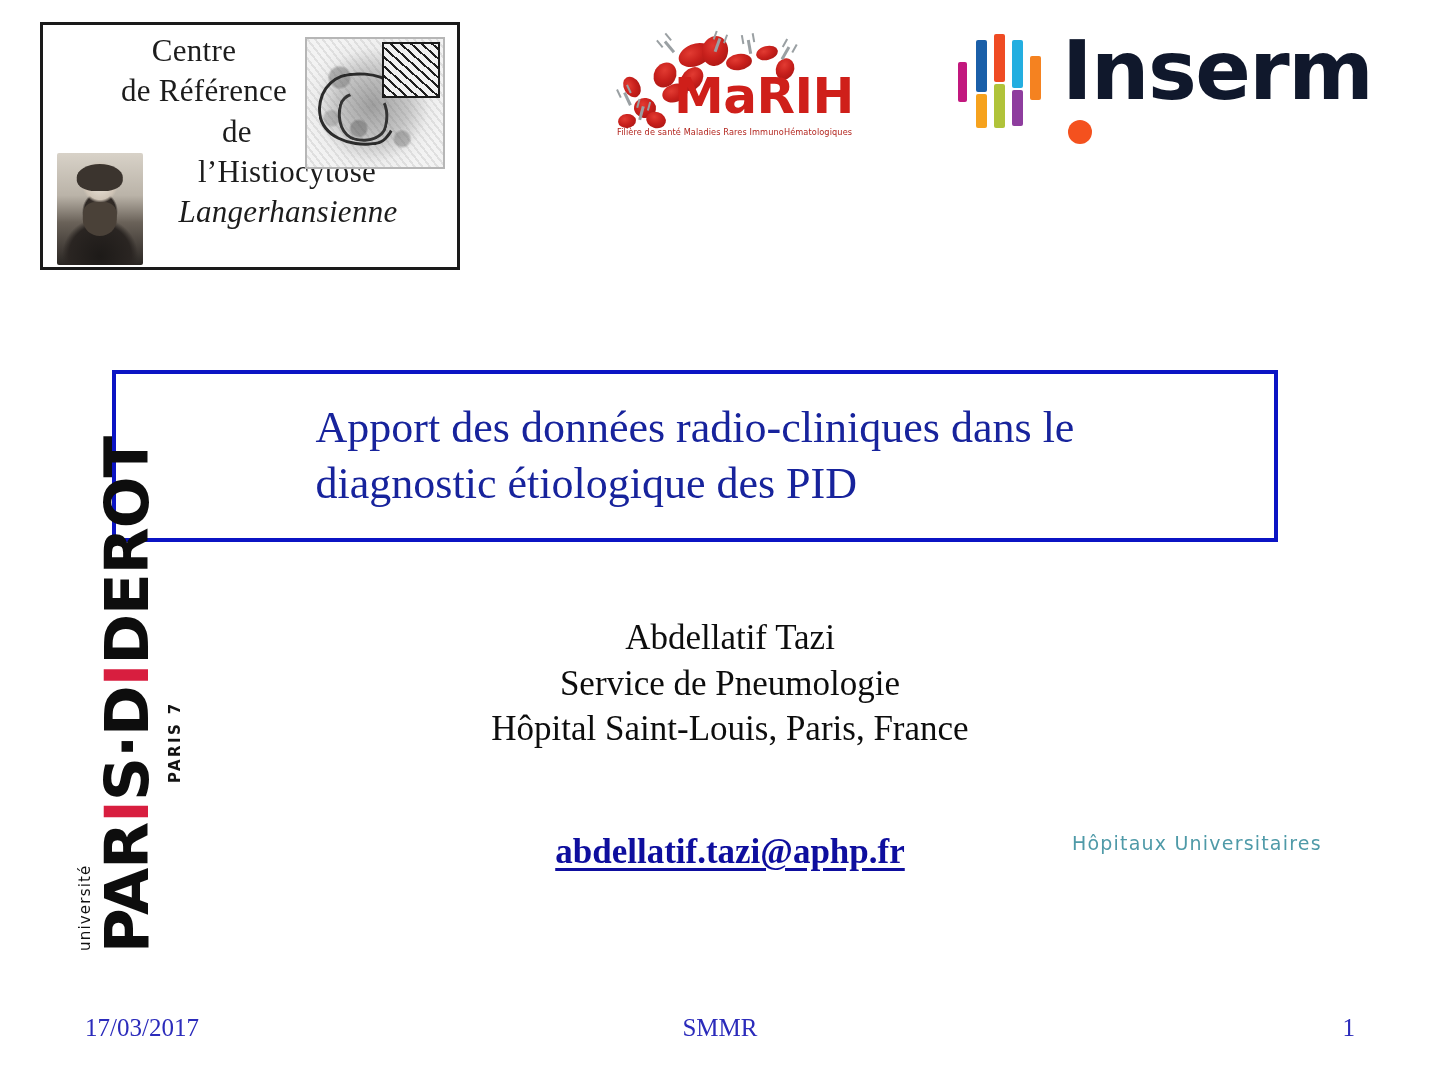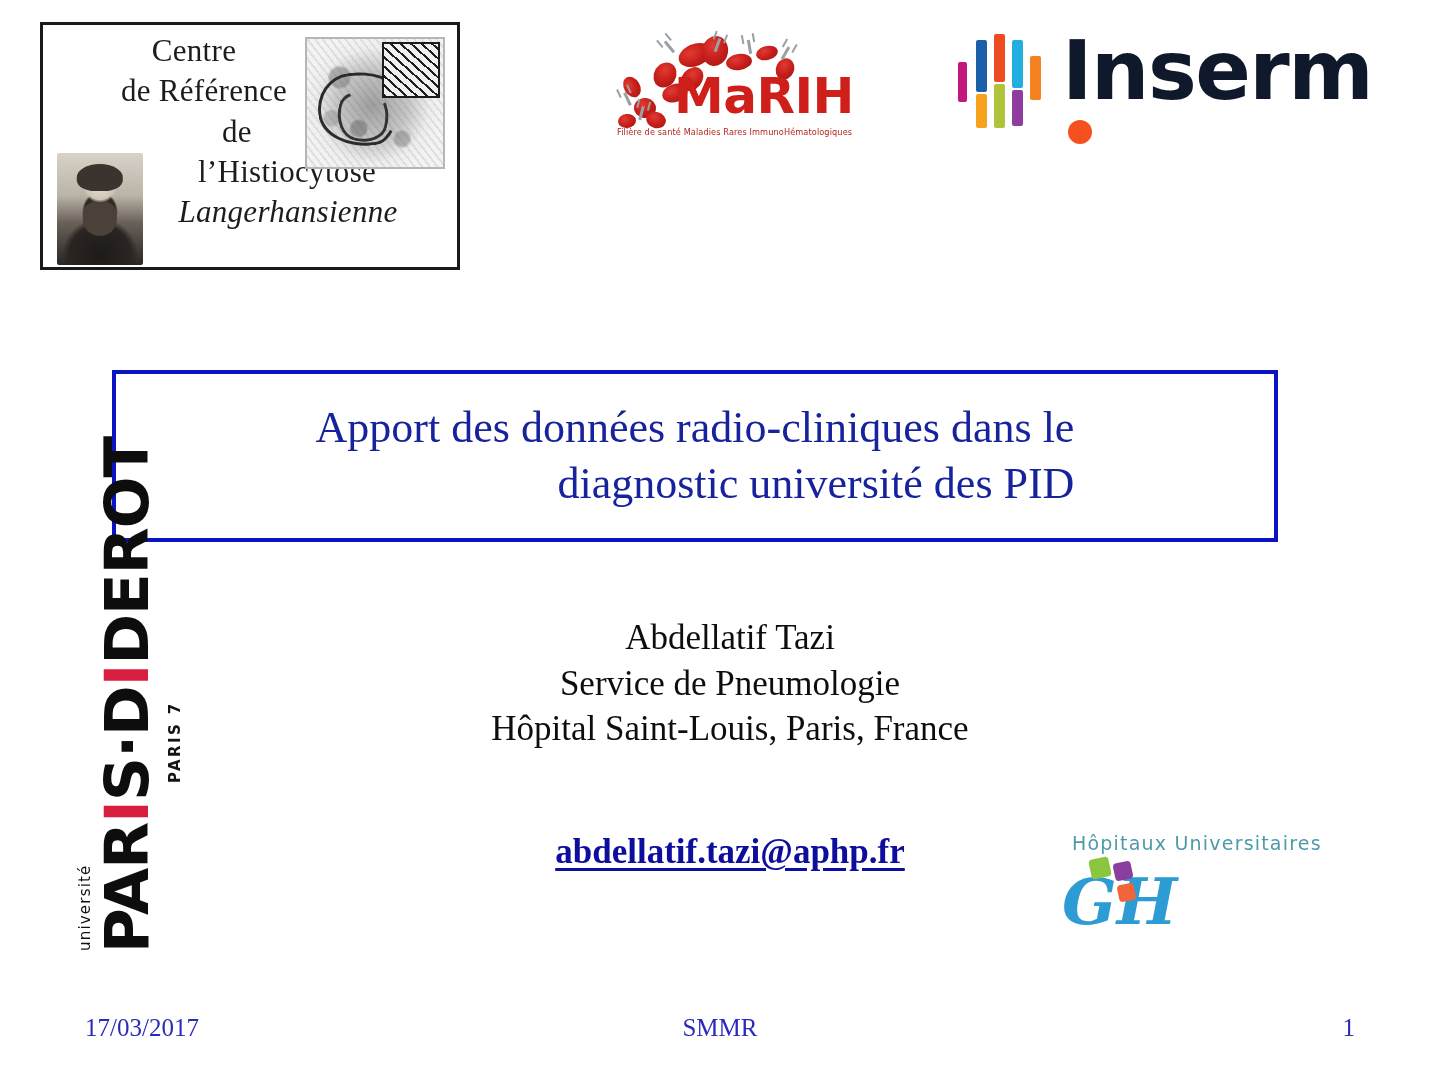--- a/index.html
+++ b/index.html
@@ -220,21 +220,21 @@
     display: flex;
     align-items: center;
     justify-content: center;
     background: #ffffff;
   }
   #title-text {
     font-family: "Liberation Serif", serif;
     font-size: 44px;
     line-height: 1.28;
     color: #17239c;
-    text-align: right;
+    text-align: left;
     padding: 0 28px;
   }
 
   
   #author-block {
     position: absolute;
     left: 270px;
     top: 615px;
     width: 920px;
     text-align: center;
@@ -442,44 +442,38 @@
       <span style="left: 54px; top: 56px; width: 11px; height: 36px; background: rgb(142, 61, 158);"></span>
       <span style="left: 72px; top: 22px; width: 11px; height: 44px; background: rgb(245, 130, 32);"></span>
     </div>
   <div id="inserm-word">Inserm</div>
   <div id="inserm-dot"></div>
 </div>
 
 <div id="title-box">
   <div id="title-text">
     <span>Apport des données radio-cliniques dans le</span><br>
-    <span>diagnostic université des PID</span>
+    <span>diagnostic étiologique des PID</span>
   </div>
 </div>
 
 <div id="author-block">
   <span class="line">Abdellatif Tazi</span>
   <span class="line">Service de Pneumologie</span>
   <span class="line">Hôpital Saint-Louis, Paris, France</span>
 </div>
 <a id="email-link" href="#">abdellatif.tazi@aphp.fr</a>
 
 <div id="diderot-logo">
   <div id="diderot-inner">
     <div id="diderot-univ">université</div>
     <div id="diderot-main"><span>PAR</span><span class="red">I</span><span>S</span><span class="dot">·</span><span>D</span><span class="red">I</span><span>DEROT</span></div>
     <div id="diderot-p7">PARIS 7</div>
   </div>
 </div>
 
 <div id="hu-logo">
   <div id="hu-top">Hôpitaux Universitaires</div>
-  <div id="hu-mark">
-    <span class="gh">GH</span>
-  <span class="sq" style="left: 30px; top: 0px; width: 20px; height: 20px; background: rgb(140, 198, 63);"></span>
-      <span class="sq" style="left: 54px; top: 4px; width: 18px; height: 18px; background: rgb(138, 63, 158);"></span>
-      <span class="sq" style="left: 58px; top: 26px; width: 17px; height: 17px; background: rgb(240, 101, 60);"></span>
-    </div>
 </div>
 
 <div id="footer-date">17/03/2017</div>
 <div id="footer-center">SMMR</div>
 <div id="footer-page">1</div>
 
 </body></html>

